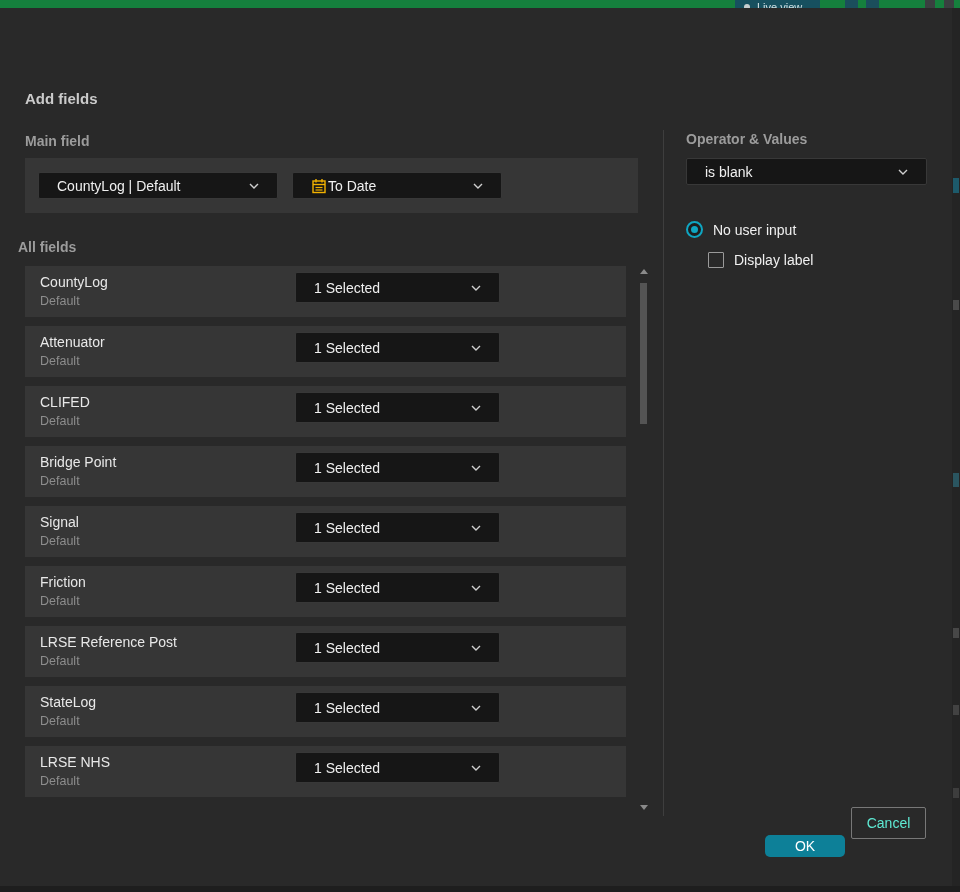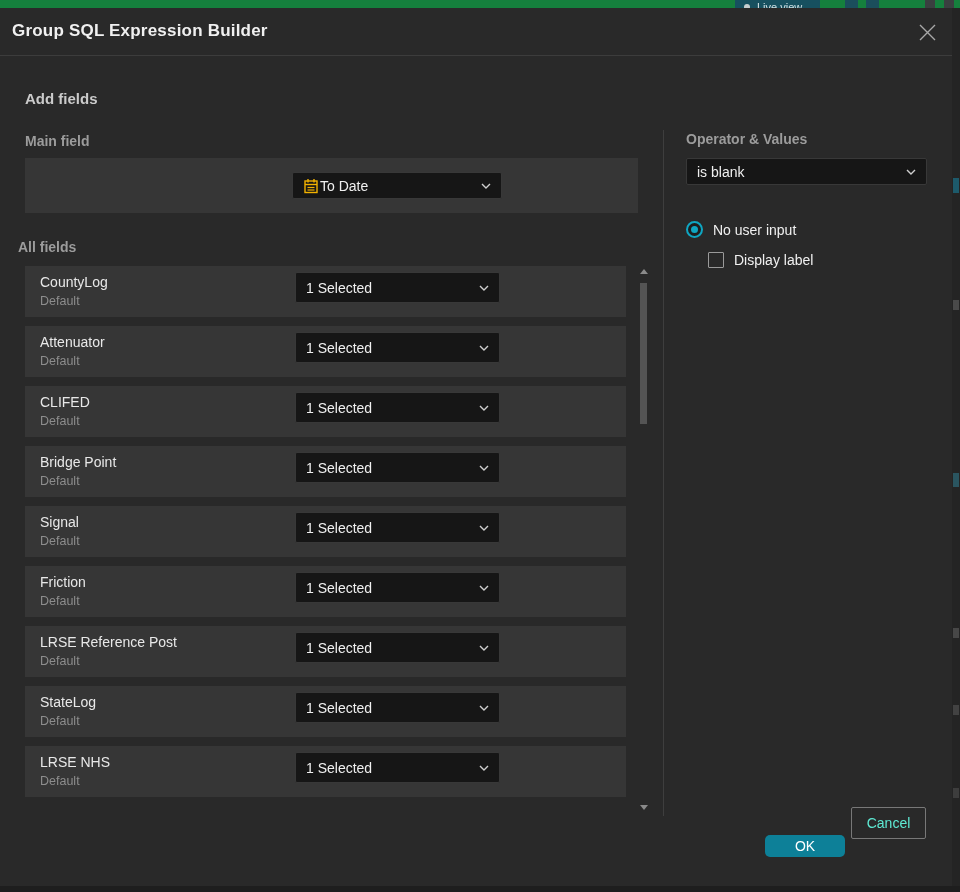--- a/index.html
+++ b/index.html
@@ -31,21 +31,21 @@
   .dialog-header { position:absolute; top:0; left:0; right:0; height:48px; border-bottom:1px solid #3c3c3c; }
   .dialog-title { position:absolute; left:12px; top:13px; font-size:17px; font-weight:700; color:#f0f0f0; letter-spacing:.2px; }
   .close-btn { position:absolute; right:12px; top:11px; width:26px; height:26px; display:flex;
                align-items:center; justify-content:center; cursor:pointer; background:none; border:none; }
 
   .heading-lg { position:absolute; font-size:15px; font-weight:700; color:#cbcbcb; }
   .heading-sm { position:absolute; font-size:14px; font-weight:700; color:#9c9c9c;text-align:center; }
 
   
   .dd { background:#161616; border:1px solid #383838; border-radius:2px; display:flex; align-items:center;
-        padding:0 10px; color:#f0f0f0; font-size:14px; cursor:pointer; }
+        padding:0 18px; color:#f0f0f0; font-size:14px; cursor:pointer; }
   .dd .chev { margin-left:auto; flex:0 0 auto; display:flex; }
 
   .main-panel { position:absolute; left:25px; top:150px; width:613px; height:55px; background:#363636; }
   .dd-mainfield { position:absolute; left:13px; top:14px; width:240px; height:27px; }
   .dd-maindate  { position:absolute; left:267px; top:14px; width:210px; height:27px; gap:1px; }
 
   
   .list { position:absolute; left:25px; top:258px; width:601px; display:flex; flex-direction:column; gap:9px; }
   .row { position:relative; height:51px; background:#363636; }
   .row-name { position:absolute; left:15px; top:8px;  font-size:14px;   color:#e8e8e8; }
@@ -97,33 +97,33 @@
   <span class="rs-frag" style="top:465px; height:14px; background:#2a5560;"></span>
   <span class="rs-frag" style="top:620px; height:10px; background:#474747;"></span>
   <span class="rs-frag" style="top:697px; height:10px; background:#424242;"></span>
   <span class="rs-frag" style="top:780px; height:10px; background:#3d3d3d;"></span>
 </div>
 
 <div class="bottom-strip"></div>
 
 <div class="dialog">
 
-  <div class="dialog-header">
-    <div class="dialog-title">Group SQL Expression Builder</div>
-    <button class="close-btn">
-      <svg width="17" height="17" viewBox="0 0 17 17">
-        <path d="M1 1 L16 16 M16 1 L1 16" stroke="#a8a8a8" stroke-width="1.4" fill="none"></path>
-      </svg>
-    </button>
-  </div>
 
   <div class="heading-lg" style="left:25px; top:82px;">Add fields</div>
   <div class="heading-sm" style="left:25px; top:125px;">Main field</div>
 
   <div class="main-panel">
+    <div class="dd dd-mainfield">
+      <span>CountyLog | Default</span>
+      <span class="chev">
+        <svg width="10" height="6" viewBox="0 0 10 6">
+            <path d="M1 1 L5 5 L9 1" stroke="#cfcfcf" stroke-width="1.4" fill="none"></path>
+          </svg>
+      </span>
+    </div>
     <div class="dd dd-maindate">
       <span style="display:flex;">
         <svg width="16" height="16" viewBox="0 0 16 16">
           <rect x="2" y="3" width="12" height="11.5" fill="none" stroke="#f3b200" stroke-width="1.4"></rect>
           <line x1="5" y1="1" x2="5" y2="4.5" stroke="#f3b200" stroke-width="1.4"></line>
           <line x1="11" y1="1" x2="11" y2="4.5" stroke="#f3b200" stroke-width="1.4"></line>
           <line x1="2" y1="6.5" x2="14" y2="6.5" stroke="#f3b200" stroke-width="1.4"></line>
           <line x1="4.5" y1="9.5" x2="11.5" y2="9.5" stroke="#f3b200" stroke-width="1.2"></line>
           <line x1="4.5" y1="12" x2="11.5" y2="12" stroke="#f3b200" stroke-width="1.2"></line>
         </svg>

